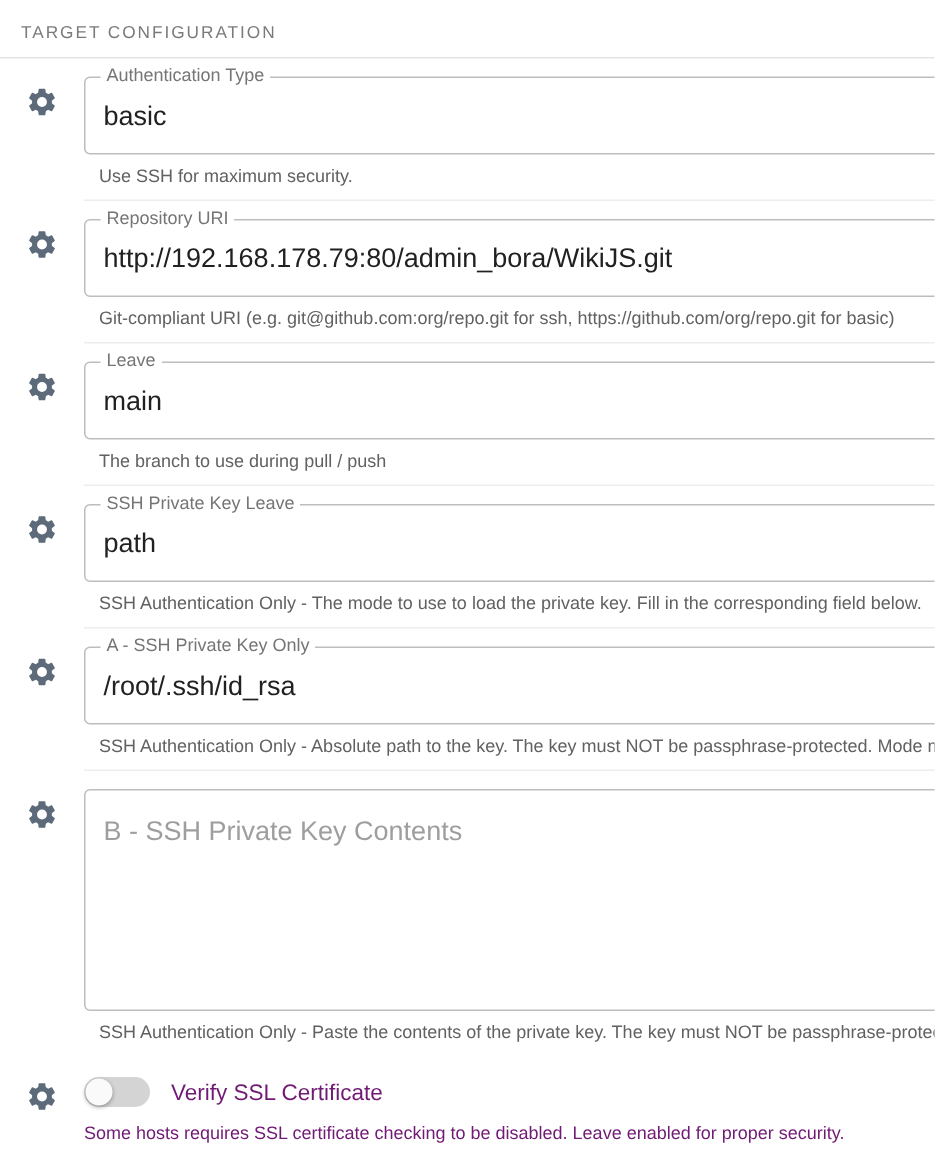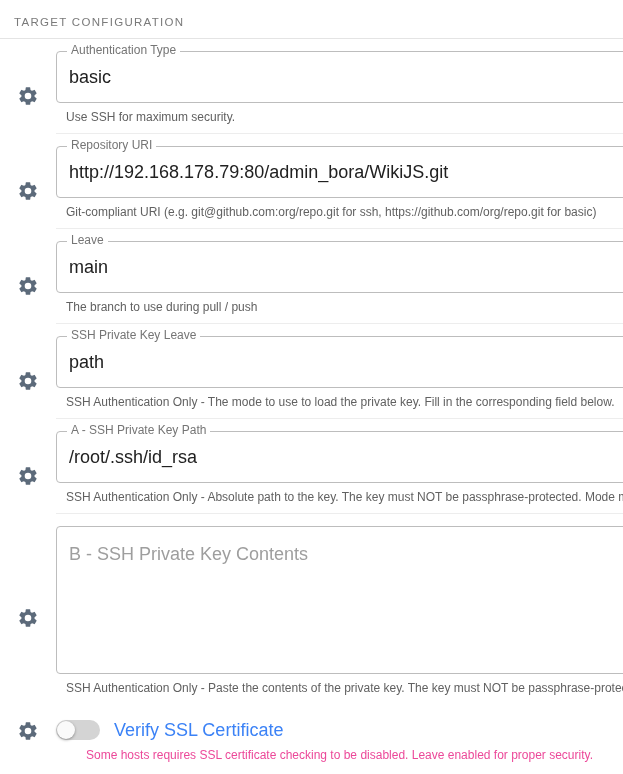--- a/index.html
+++ b/index.html
@@ -30,21 +30,21 @@
   }
   .divider {
     height: 1px;
     background: #e4e4e4;
     margin-top: 10px;
   }
 
   .field-row {
     position: relative;
     display: flex;
-    align-items: center;
+    align-items: flex-start;
     padding: 0;
   }
   .gear-col {
     width: 56px;
     flex: 0 0 56px;
     display: flex;
     justify-content: center;
     padding-top: 18px;
   }
   .gear-icon {
@@ -133,31 +133,30 @@
     position: absolute;
     left: 1px;
     top: 1px;
     width: 18px;
     height: 18px;
     border-radius: 50%;
     background: #fafafa;
     box-shadow: 0 1px 3px rgba(0,0,0,0.35);
   }
   .toggle-label {
-    font-size: 18px;
-    color: #3b82f6;
+    font-size: 15px;
+    color: #701a75;
   }
   .toggle-hint {
     font-size: 12px;
-    color: #ec4899;
+    color: #701a75;
     padding-left: 56px;
     padding-top: 6px;
     white-space: nowrap;
     overflow: hidden;
-    text-align: center;
   }
   .spacer-sm { height: 4px; }
 </style>
 </head>
 <body>
 
 <div class="page">
 
   <div class="section-title">Target Configuration</div>
   <div class="divider"></div>
@@ -241,21 +240,21 @@
   <div class="field-row">
     <div class="gear-col">
       <span class="gear-icon">
         <svg viewBox="0 0 24 24" width="22" height="22" fill="currentColor">
             <path d="M19.14 12.94a7.07 7.07 0 0 0 .06-.94 7.07 7.07 0 0 0-.06-.94l2.03-1.58a.5.5 0 0 0 .12-.62l-1.92-3.32a.5.5 0 0 0-.6-.22l-2.39.96a7.06 7.06 0 0 0-1.62-.94l-.36-2.54a.5.5 0 0 0-.5-.42h-3.84a.5.5 0 0 0-.5.42l-.36 2.54c-.59.24-1.13.56-1.62.94l-2.39-.96a.5.5 0 0 0-.6.22L2.68 8.86a.5.5 0 0 0 .12.62l2.03 1.58c-.04.31-.06.63-.06.94s.02.63.06.94l-2.03 1.58a.5.5 0 0 0-.12.62l1.92 3.32c.12.22.38.3.6.22l2.39-.96c.49.38 1.03.7 1.62.94l.36 2.54c.04.24.25.42.5.42h3.84c.25 0 .46-.18.5-.42l.36-2.54c.59-.24 1.13-.56 1.62-.94l2.39.96c.22.08.48 0 .6-.22l1.92-3.32a.5.5 0 0 0-.12-.62l-2.03-1.58zM12 15.6A3.6 3.6 0 1 1 12 8.4a3.6 3.6 0 0 1 0 7.2z"></path>
           </svg>
       </span>
     </div>
     <div class="field-col">
       <div class="outlined">
-        <span class="legend">A - SSH Private Key Path</span>
+        <span class="legend">A - SSH Private Key Only</span>
         <div class="value">/root/.ssh/id_rsa</div>
       </div>
       <div class="hint-wrap">
         <div class="hint">SSH Authentication Only - Absolute path to the key. The key must NOT be passphrase-protected. Mode mu</div>
       </div>
     </div>
   </div>
 
   <div class="field-row">
     <div class="gear-col">

